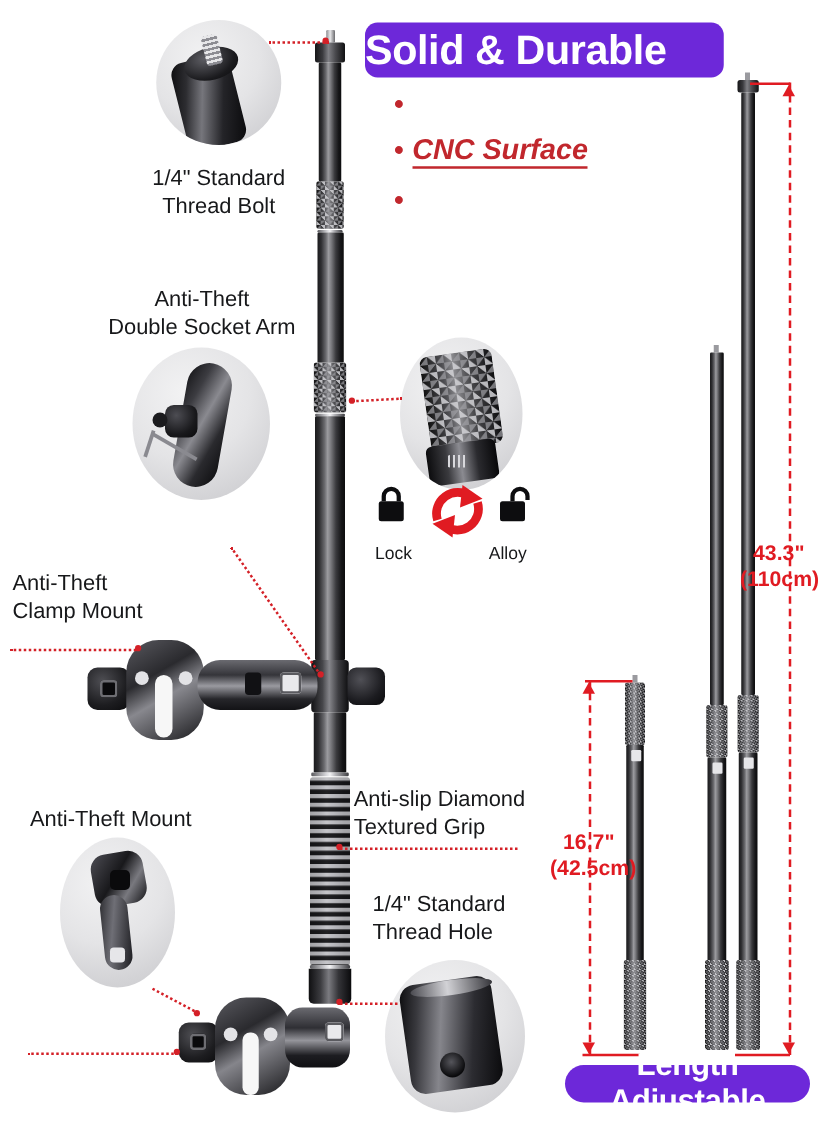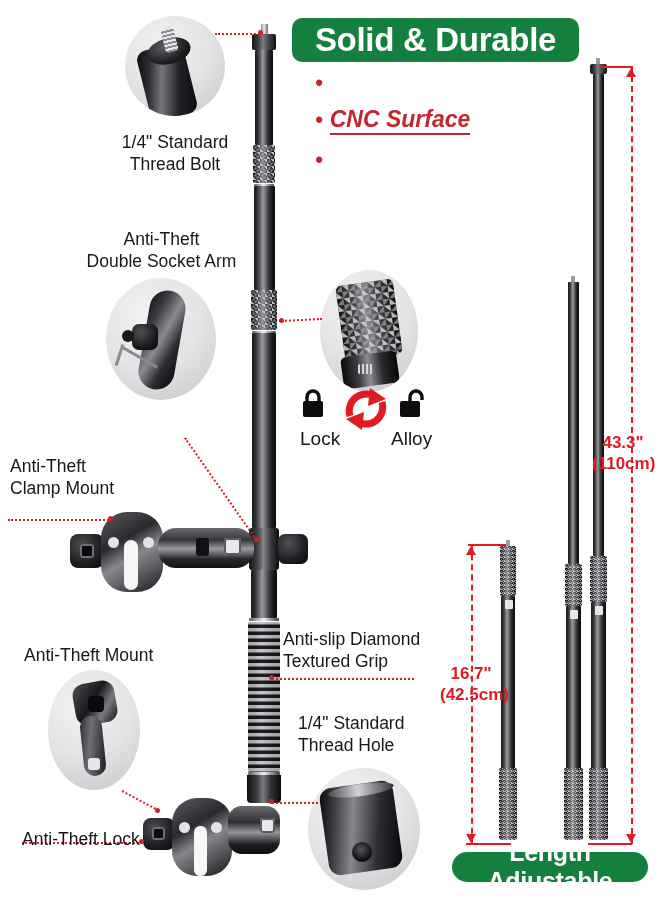--- a/index.html
+++ b/index.html
@@ -15,27 +15,26 @@
     width: 660px; height: 900px;
     background: #ffffff;
   }
 
   
   .abs { position: absolute; }
 
   
   .banner {
     position: absolute;
-    background: #15803d;
+    background: #6d28d9;
     color: #ffffff;
     font-weight: bold;
     text-align: center;
     display: flex;
     align-items: center;
-    justify-content: center;
     letter-spacing: -0.3px;
   }
   #title-banner {
     left: 292px; top: 18px;
     width: 287px; height: 44px;
     border-radius: 10px;
     font-size: 33px;
   }
   #length-banner {
     left: 452px; top: 852px;
@@ -186,21 +185,21 @@
 
   
   #lock-row {
     position: absolute;
     left: 300px; top: 388px;
     width: 135px; height: 62px;
   }
   #lock-row .lk-label {
     position: absolute;
     bottom: 0;
-    font-size: 19px;
+    font-size: 14px;
     color: #17181a;
   }
 </style>
 </head>
 <body>
 
 <div id="stage">
 
   <div class="banner" id="title-banner">
     <span>Solid &amp; Durable</span>
@@ -438,21 +437,20 @@
 Thread Bolt</div>
 
   <div class="label c" style="left:79px; top:228px; width:165px;">Anti-Theft
 Double Socket Arm</div>
 
   <div class="label l" style="left:10px; top:455px; width:170px;">Anti-Theft
 Clamp Mount</div>
 
   <div class="label l" style="left:24px; top:644px; width:175px;">Anti-Theft Mount</div>
 
-  <div class="label l" style="left:22px; top:828px; width:160px;">Anti-Theft Lock</div>
 
   <div class="label l" style="left:283px; top:628px; width:180px;">Anti-slip Diamond
 Textured Grip</div>
 
   <div class="label l" style="left:298px; top:712px; width:160px;">1/4" Standard
 Thread Hole</div>
 
   <div class="banner" id="length-banner">
     <span>Length Adjustable</span>
   </div>

